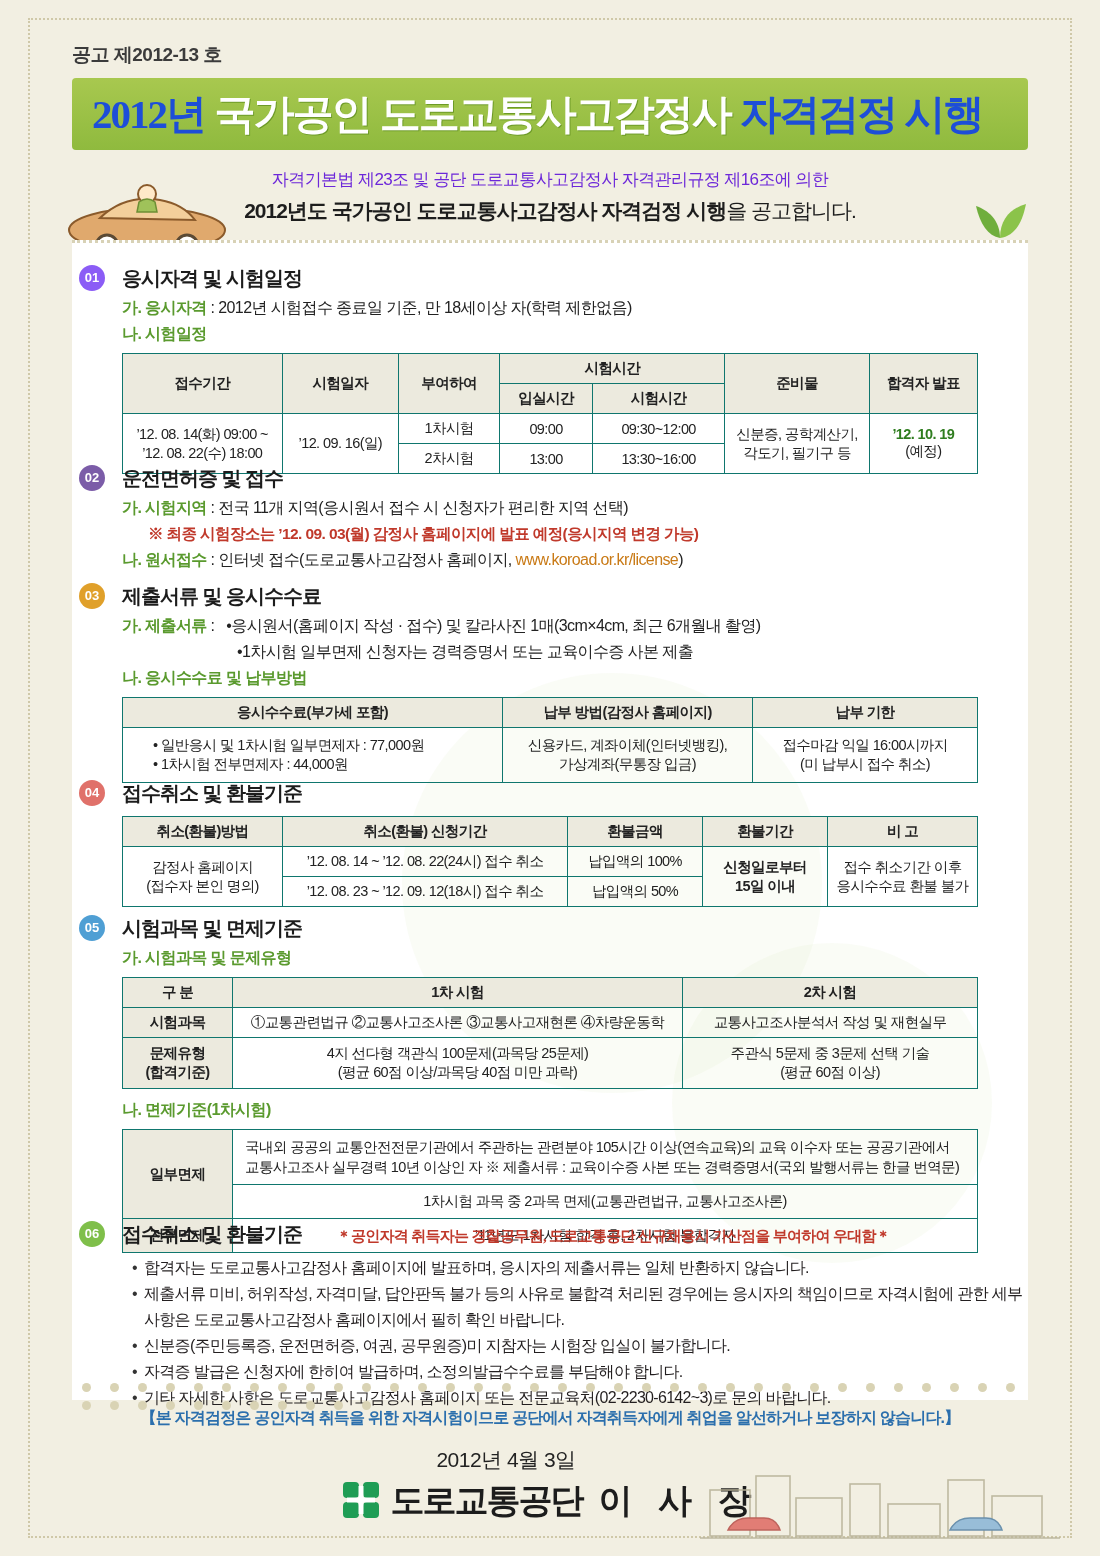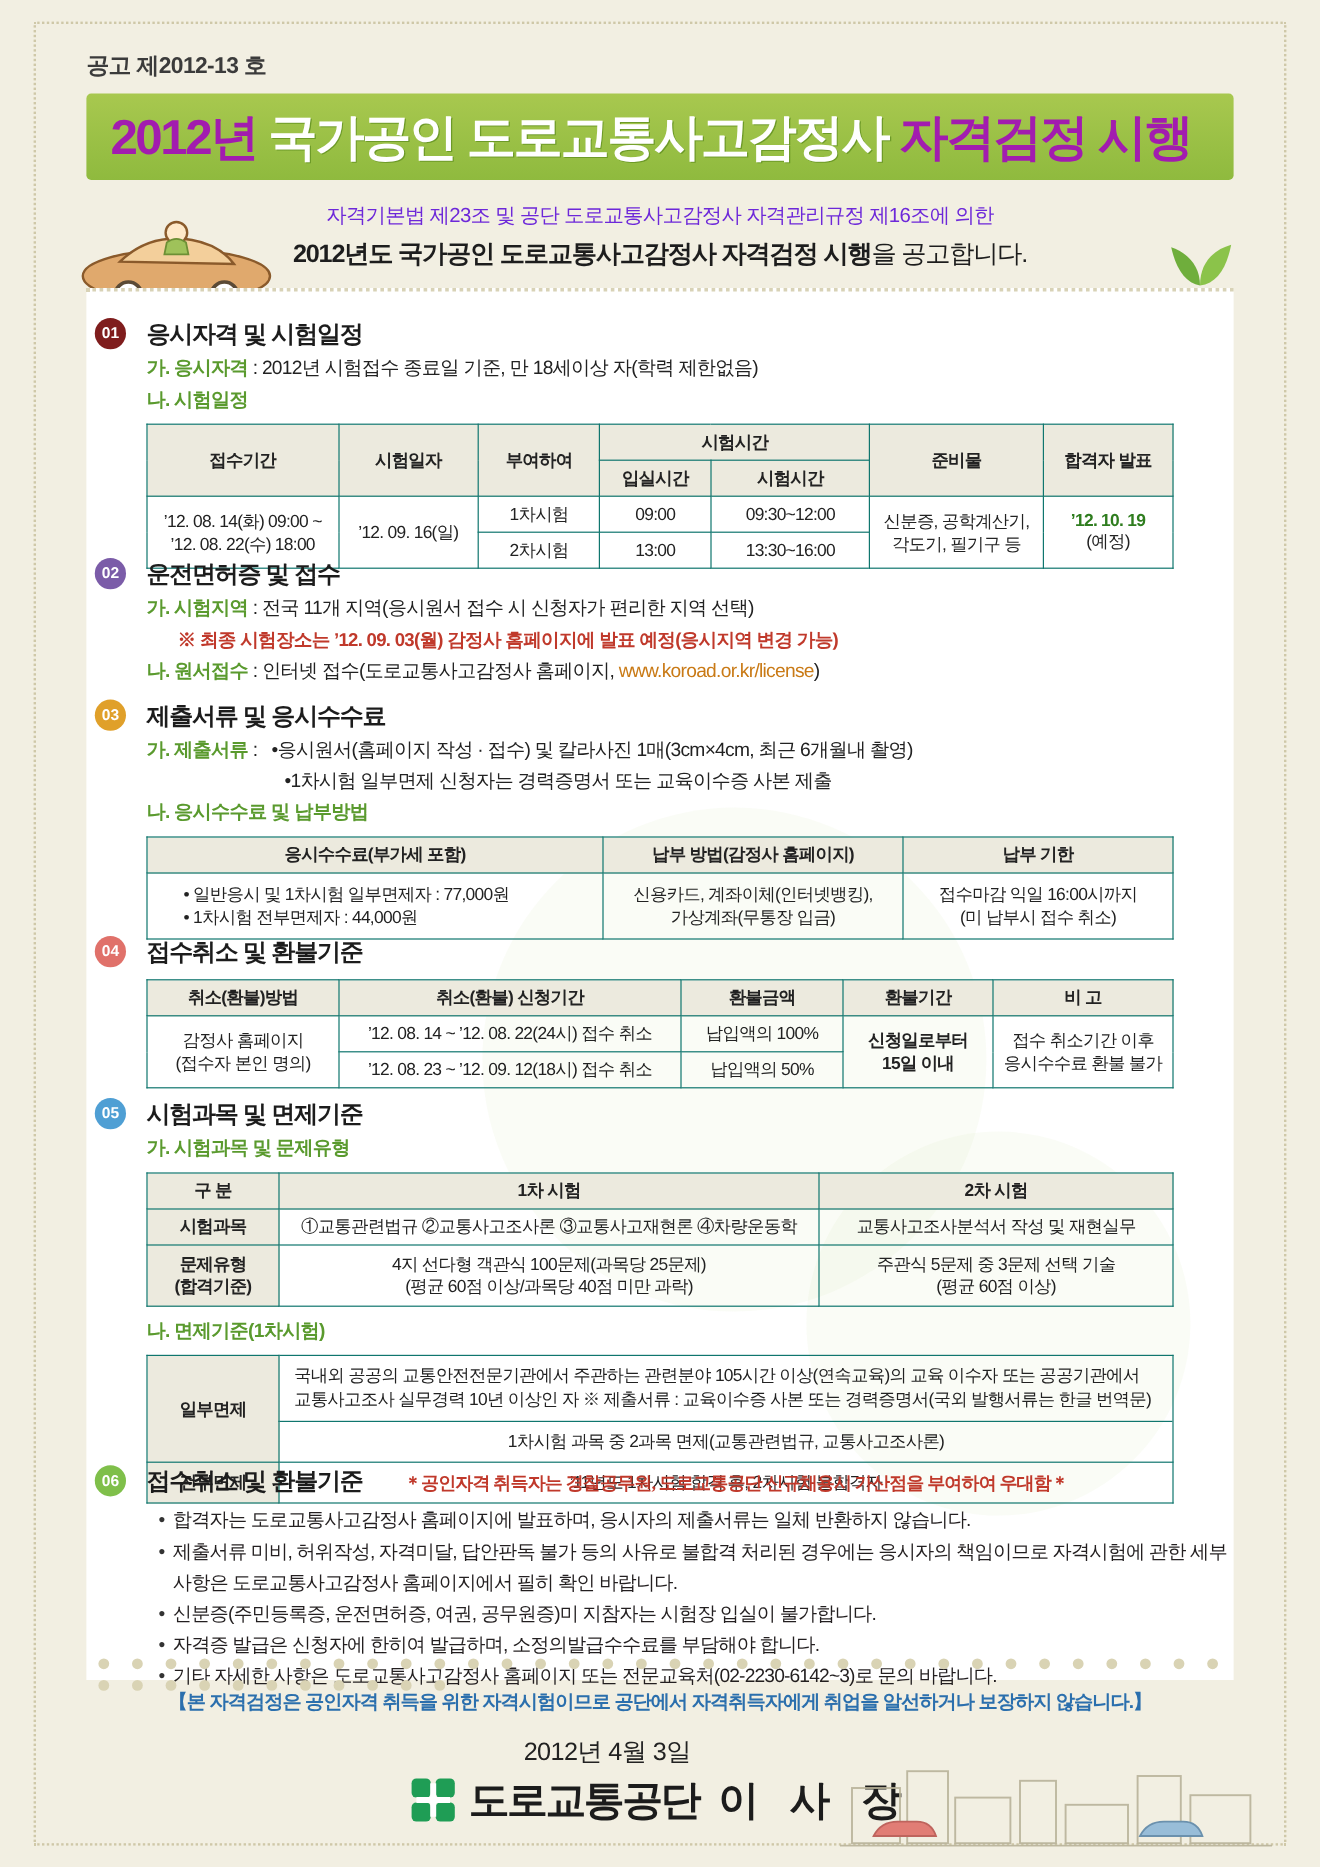--- a/index.html
+++ b/index.html
@@ -31,21 +31,21 @@
     position:absolute; left:72px; top:78px; width:956px; height:72px;
     background:linear-gradient(180deg,#a8c84f 0%, #8fba3e 100%);
     border-radius:4px;
   }
   .banner-text {
     position:absolute; left:92px; top:84px; width:930px; height:60px;
     font-size:41px; font-weight:bold; color:#ffffff; letter-spacing:-2px;
     line-height:60px; white-space:nowrap;
     text-shadow:1px 1px 0 #6d9a28;
   }
-  .banner-text .dark { color:#a21caf; text-shadow:none; }
+  .banner-text .dark { color:#1d4ed8; text-shadow:none;font-family:Liberation Serif, serif; }
 
   .subtitle-wrap {
     position:absolute; left:170px; top:168px; width:760px; text-align:center;
   }
   .subtitle1 { font-size:17px; color:#6d28d9; letter-spacing:-0.6px; }
   .subtitle2 { font-size:21px; color:#1d1d1d; font-weight:bold; letter-spacing:-1px; margin-top:6px;}
   .subtitle2 .thin { font-weight:normal; }
 
   
   .card {
@@ -166,21 +166,21 @@
       <span>2012년도 국가공인 도로교통사고감정사 자격검정 시행</span><span class="thin">을 공고합니다.</span>
     </div>
   </div>
 
   <div class="card">
     <div class="wm wm1"></div>
     <div class="wm wm2"></div>
 
     <div class="sec" style="top:22px;">
       <div class="sec-head">
-        <span class="num-badge" style="background:#7f1d1d;">01</span>
+        <span class="num-badge" style="background:#8b5cf6;">01</span>
         <span class="sec-title">응시자격 및 시험일정</span>
       </div>
       <div class="body">
         <div class="ln">
           <span class="lbl-green">가. 응시자격</span><span> : 2012년 시험접수 종료일 기준, 만 18세이상 자(학력 제한없음)</span>
         </div>
         <div class="ln">
           <span class="lbl-green">나. 시험일정</span>
         </div>
       </div>

